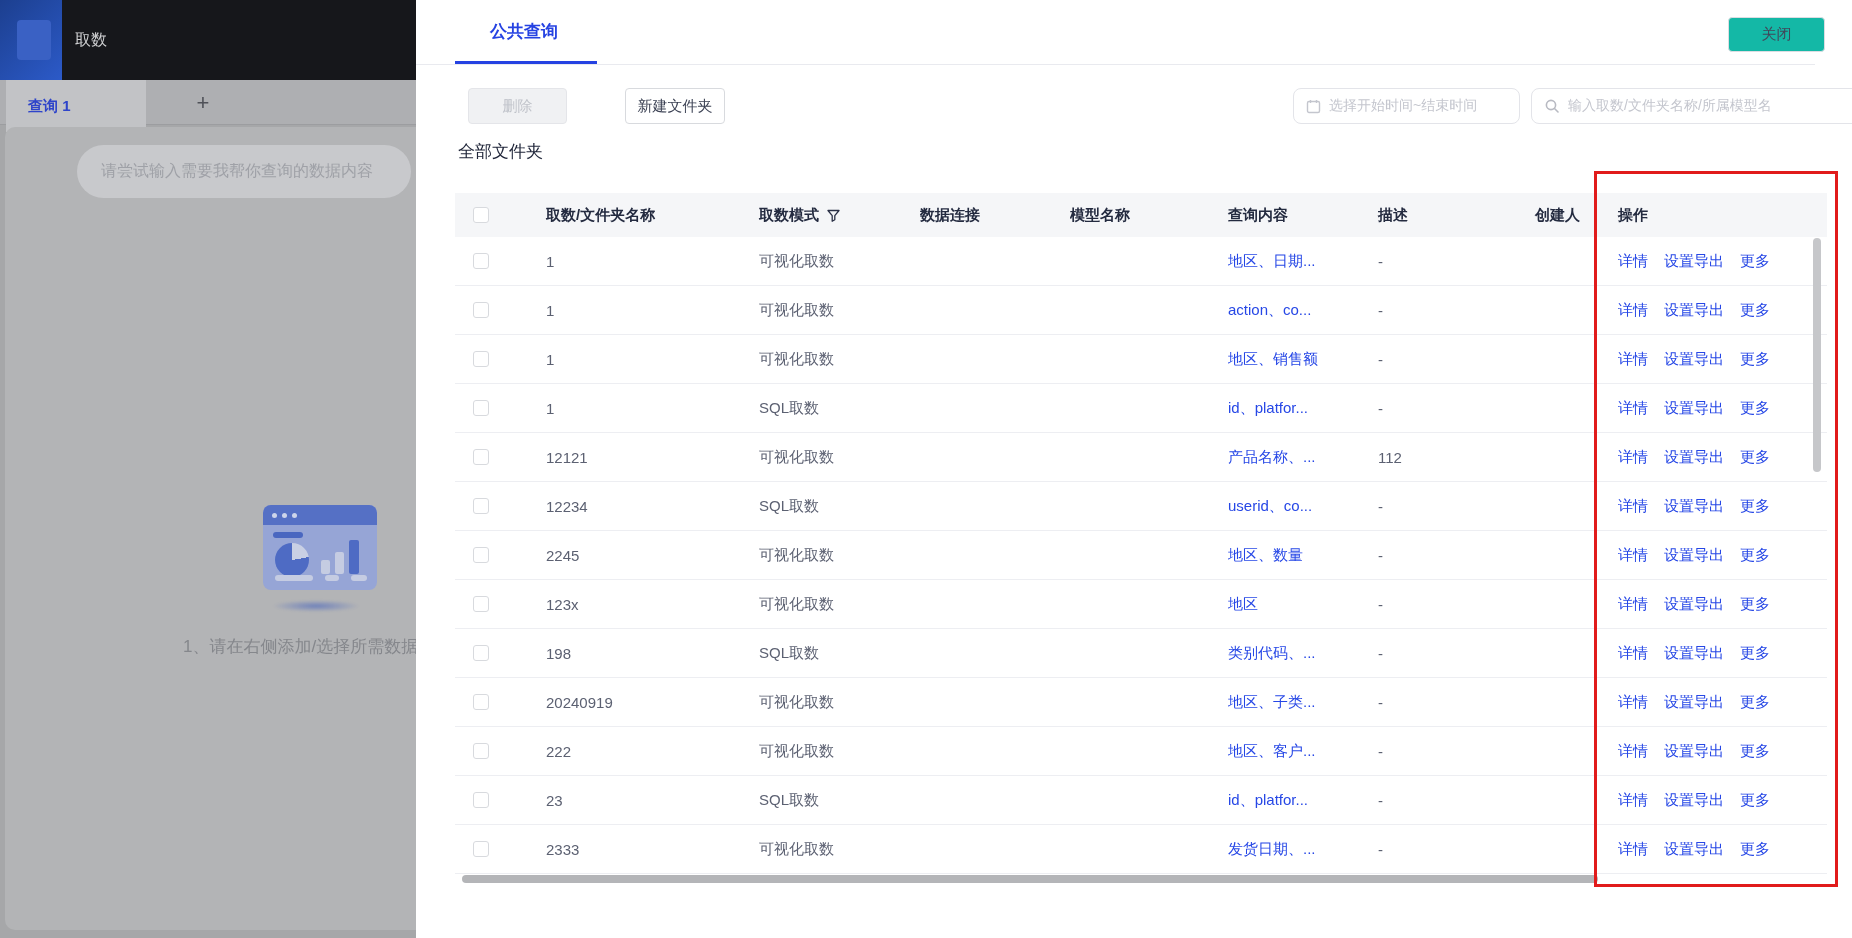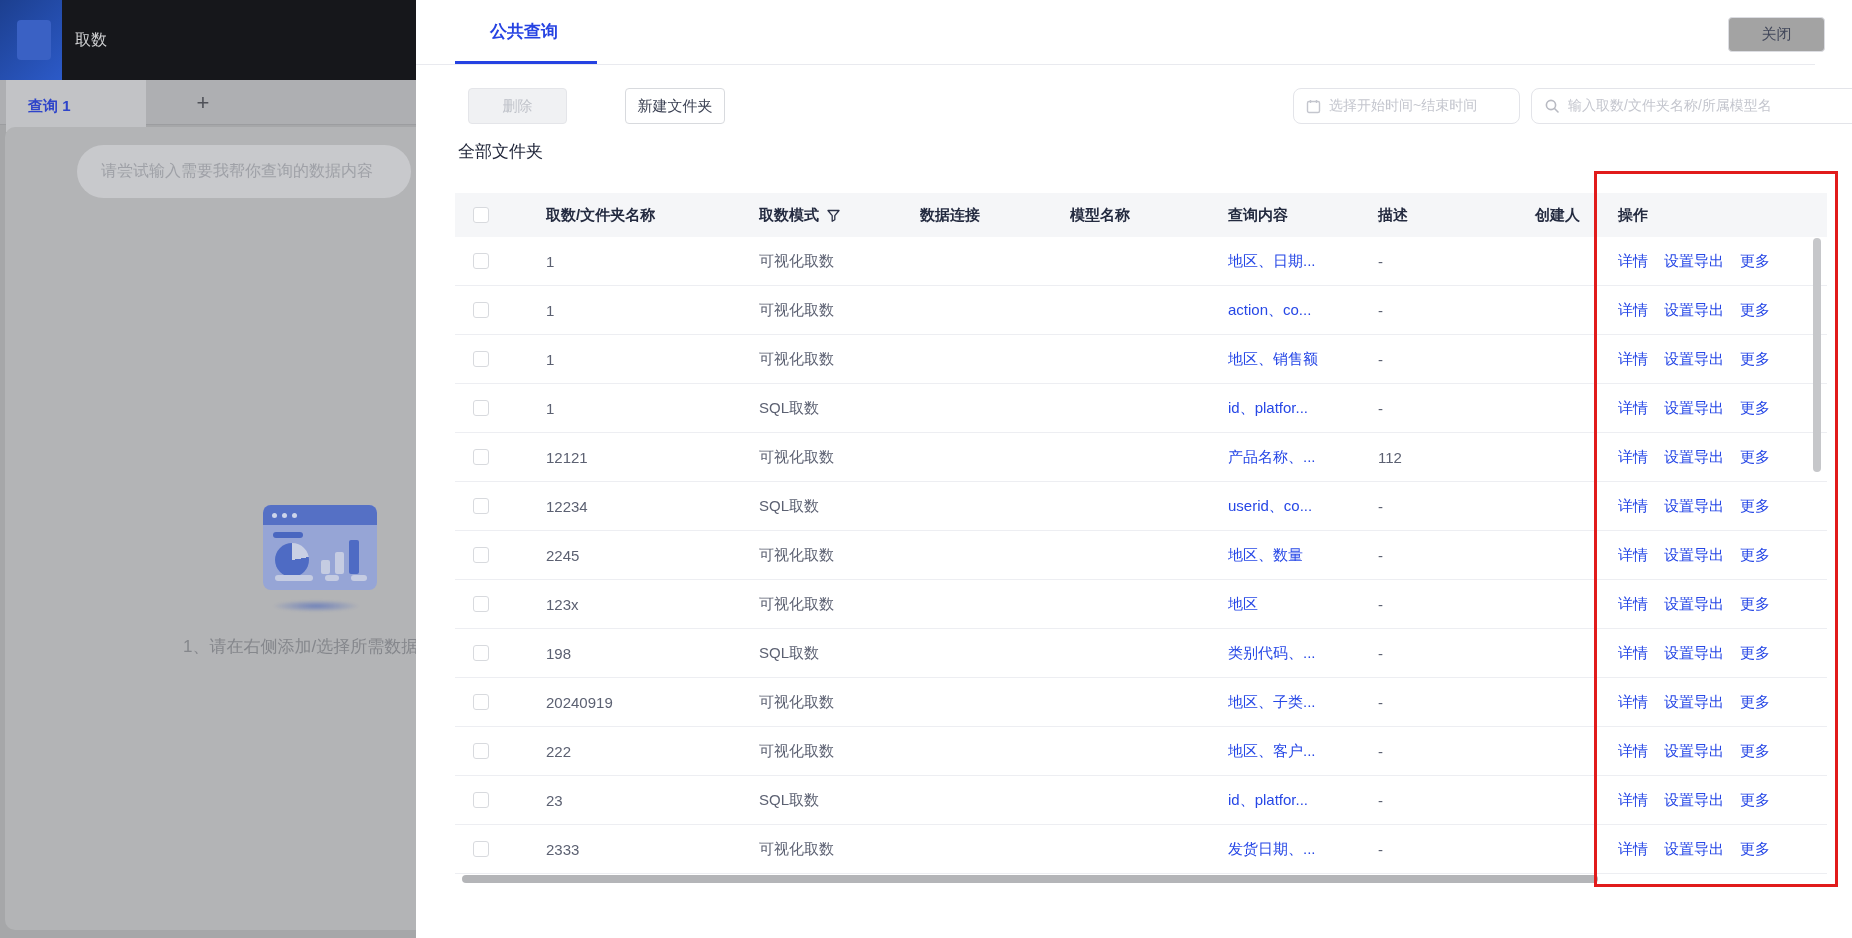--- a/index.html
+++ b/index.html
@@ -35,21 +35,21 @@
   .illu-foot3 { position:absolute; left:88px; bottom:9px; width:16px; height:6px; background:#c5cce2; border-radius:3px; }
   .illu-shadow { position:absolute; left:267px; top:473px; width:88px; height:12px; border-radius:50%;
                  background:radial-gradient(ellipse at center, rgba(58,90,190,.55), rgba(58,90,190,0) 70%); filter:blur(1px); }
   .hint { position:absolute; left:178px; top:508px; font-size:17px; color:#85878c; white-space:nowrap; }
 
   
   .right { position:absolute; left:416px; top:0; width:1436px; height:938px; background:#fff; }
   .panel-border { position:absolute; left:0; top:64px; width:1399px; height:1px; background:#e9eaef; }
   .ptab { position:absolute; left:74px; top:20px; font-size:17px; font-weight:bold; }
   .ptab-underline { position:absolute; left:39px; top:61px; width:142px; height:3px; }
-  .close-btn { position:absolute; left:1312px; top:17px; width:97px; height:35px; background:#a3a3a3; border:1px solid #dcdde2; border-radius:4px; display:flex; align-items:center; justify-content:center; font-size:15px; color:#41475a; cursor:pointer;font-family:Liberation Mono, monospace; }
+  .close-btn { position:absolute; left:1312px; top:17px; width:97px; height:35px; background:#14b8a6; border:1px solid #dcdde2; border-radius:4px; display:flex; align-items:center; justify-content:center; font-size:15px; color:#41475a; cursor:pointer;font-family:Liberation Mono, monospace; }
 
   .btn { position:absolute; top:88px; height:36px; border-radius:4px; display:flex; align-items:center; justify-content:center; font-size:15px;text-align:right; }
   .btn-delete { left:52px; width:99px; background:#f0f1f3; border:1px solid #e4e5e9; color:#c0c3ca; }
   .btn-newfolder { left:165px; width:100px; background:#fff; border:1px solid #d8dade; color:#3c4254; cursor:pointer;margin-left:44px; }
 
   .input-box { position:absolute; top:88px; height:36px; border:1px solid #e3e4e9; border-radius:8px; background:#fff; display:flex; align-items:center; gap:8px; padding-left:12px; }
   .date-box { left:877px; width:227px; }
   .search-box { left:1115px; width:336px; }
   .input-box span { font-size:14px; color:#c4c6ce; white-space:nowrap; overflow:hidden; }
   .icon-svg { flex:0 0 auto; display:block; }

